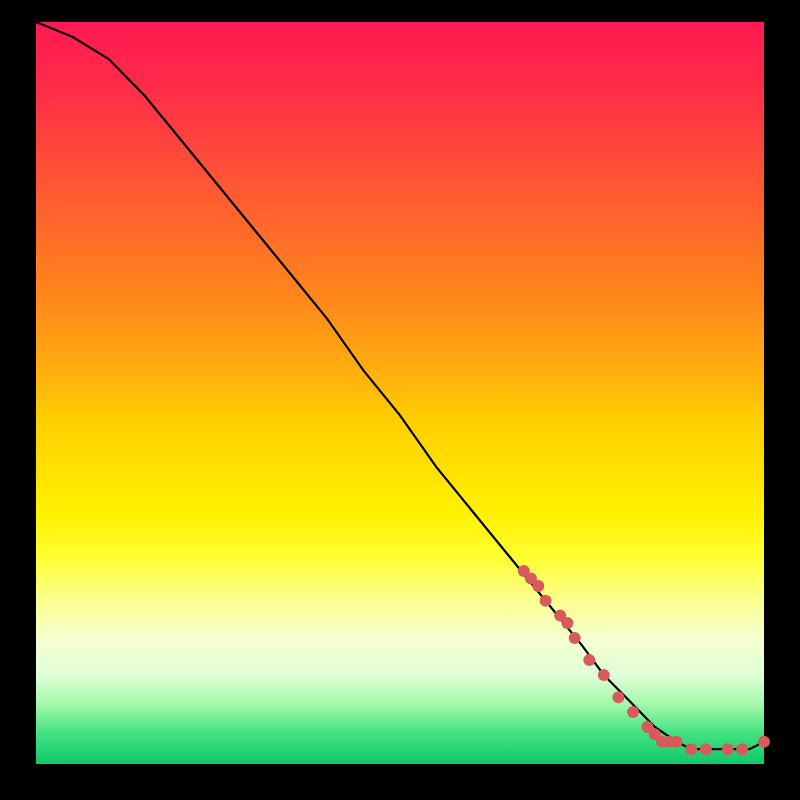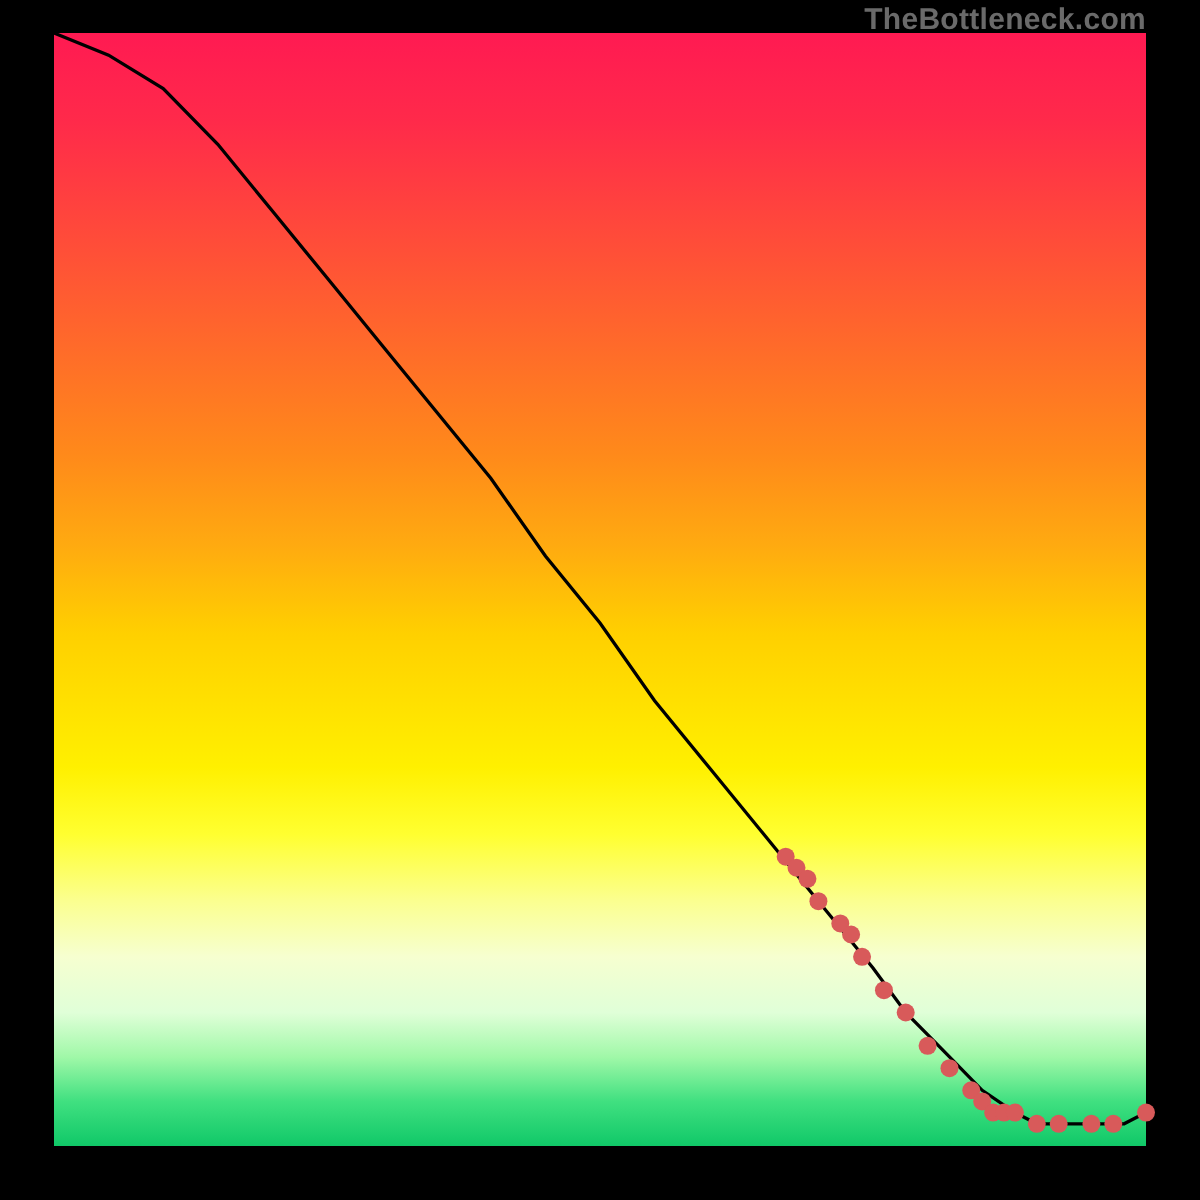--- a/index.html
+++ b/index.html
@@ -86,14 +86,13 @@
           <circle cx="640.6" cy="719.7" r="6" fill="#d85a5a"></circle>
           <circle cx="655.2" cy="727.2" r="6" fill="#d85a5a"></circle>
           <circle cx="669.8" cy="727.2" r="6" fill="#d85a5a"></circle>
           <circle cx="691.6" cy="727.2" r="6" fill="#d85a5a"></circle>
           <circle cx="706.2" cy="727.2" r="6" fill="#d85a5a"></circle>
           <circle cx="728.0" cy="719.7" r="6" fill="#d85a5a"></circle>
         </g>
     </svg>
   </div>
 
-  <div class="watermark">TheBottleneck.com</div>
 </div>
 
 </body></html>

